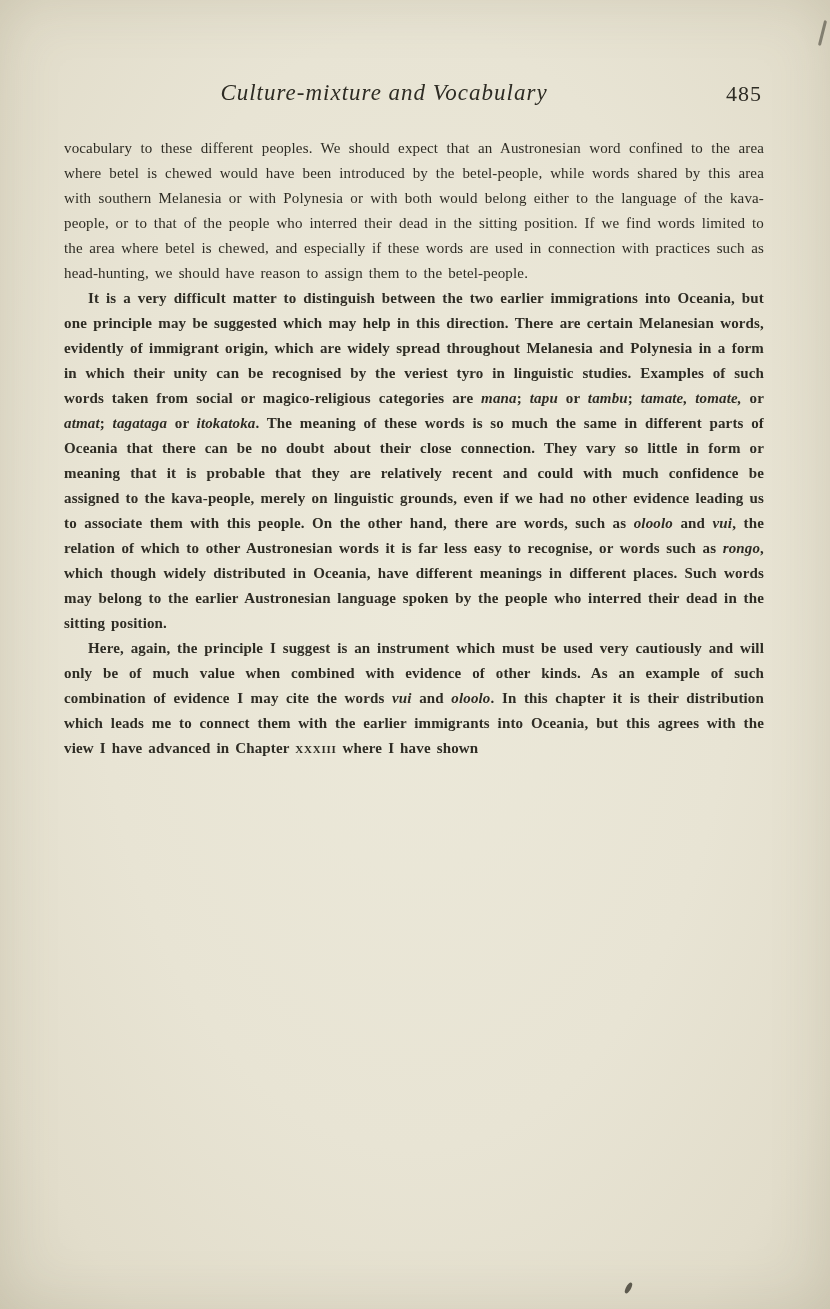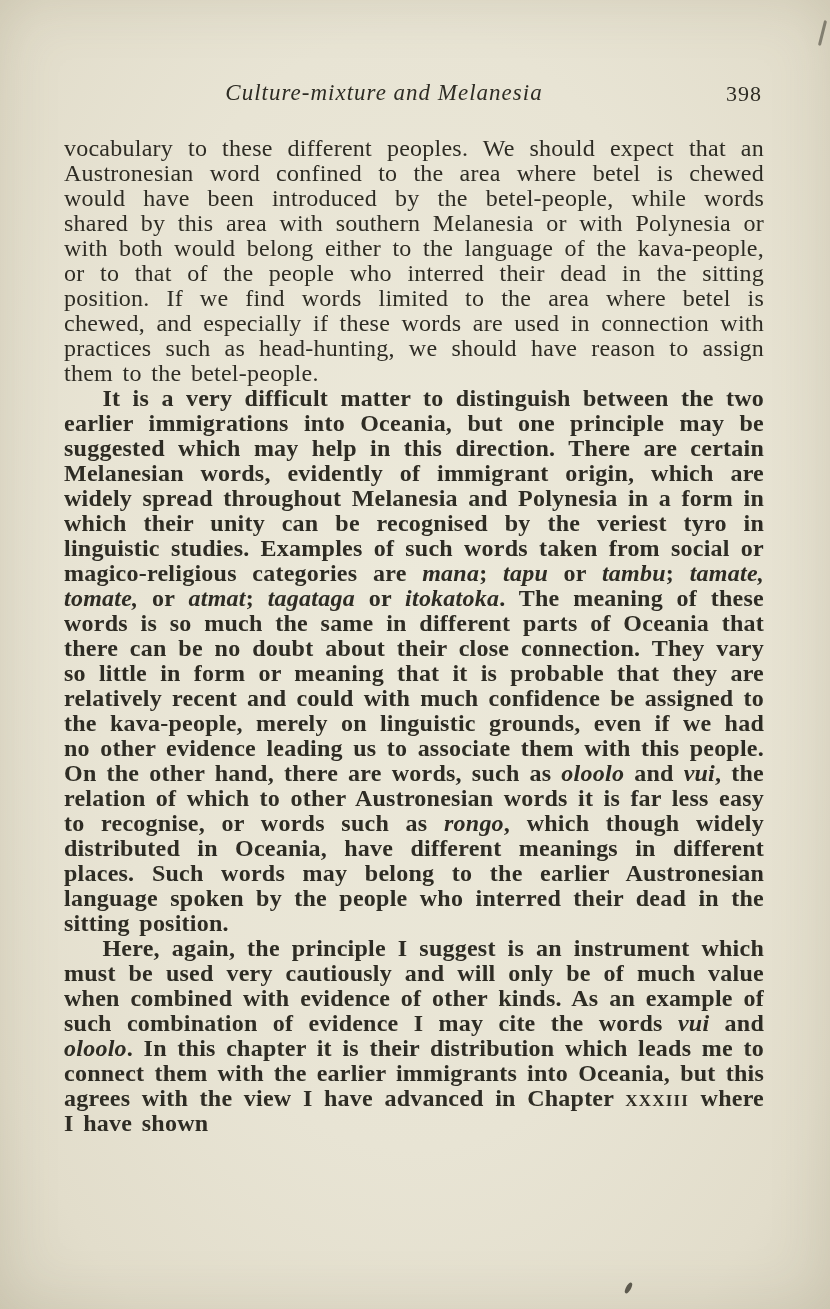--- a/index.html
+++ b/index.html
@@ -41,21 +41,21 @@
   }
   .page-number {
     position: absolute;
     right: 2px;
     top: 1px;
     font-size: 22px;
     letter-spacing: 1px;
   }
   .page-body p {
     margin: 0;
-    font-size: 24px;
+    font-size: 15px;
     line-height: 25px;
     text-align: justify;
     word-spacing: 0.14em;
     letter-spacing: 0.01em;
   }
   .page-body p.indent {
     text-indent: 1.6em;
     font-weight: bold;
   }
   .page-body .it {
@@ -87,22 +87,22 @@
     transform: rotate(24deg);
     opacity: 0.8;
   }
 </style>
 </head>
 <body>
 
 <div class="sheet">
   <div class="text-block">
     <div class="page-header">
-      <span class="running-title">Culture-mixture and Melanesia</span>
-      <span class="page-number">398</span>
+      <span class="running-title">Culture-mixture and Vocabulary</span>
+      <span class="page-number">485</span>
     </div>
     <div class="page-body">
         <p><span>vocabulary to these different peoples.  We should expect that an Austronesian word confined to the area where betel is chewed would have been introduced by the betel-people, while words shared by this area with southern Melanesia or with Polynesia or with both would belong either to the language of the kava-people, or to that of the people who interred their dead in the sitting position.  If we find words limited to the area where betel is chewed, and especially if these words are used in connection with practices such as head-hunting, we should have reason to assign them to the betel-people.</span></p>
         <p class="indent"><span>It is a very difficult matter to distinguish between the two earlier immigrations into Oceania, but one principle may be suggested which may help in this direction.  There are certain Melanesian words, evidently of immigrant origin, which are widely spread throughout Melanesia and Polynesia in a form in which their unity can be recognised by the veriest tyro in linguistic studies.  Examples of such words taken from social or magico-religious categories are </span><span class="it">mana</span><span>; </span><span class="it">tapu</span><span> or </span><span class="it">tambu</span><span>; </span><span class="it">tamate, tomate,</span><span> or </span><span class="it">atmat</span><span>; </span><span class="it">tagataga</span><span> or </span><span class="it">itokatoka</span><span>.  The meaning of these words is so much the same in different parts of Oceania that there can be no doubt about their close connection.  They vary so little in form or meaning that it is probable that they are relatively recent and could with much confidence be assigned to the kava-people, merely on linguistic grounds, even if we had no other evidence leading us to associate them with this people.  On the other hand, there are words, such as </span><span class="it">oloolo</span><span> and </span><span class="it">vui</span><span>, the relation of which to other Austronesian words it is far less easy to recognise, or words such as </span><span class="it">rongo</span><span>, which though widely distributed in Oceania, have different meanings in different places.  Such words may belong to the earlier Austronesian language spoken by the people who interred their dead in the sitting position.</span></p>
         <p class="indent"><span>Here, again, the principle I suggest is an instrument which must be used very cautiously and will only be of much value when combined with evidence of other kinds.  As an example of such combination of evidence I may cite the words </span><span class="it">vui</span><span> and </span><span class="it">oloolo</span><span>.  In this chapter it is their distribution which leads me to connect them with the earlier immigrants into Oceania, but this agrees with the view I have advanced in Chapter </span><span class="sc">xxxiii</span><span> where I have shown</span></p>
       </div>
   </div>
 
   <div class="ink-speck speck-top-right"></div>
   <div class="ink-speck speck-bottom"></div>

